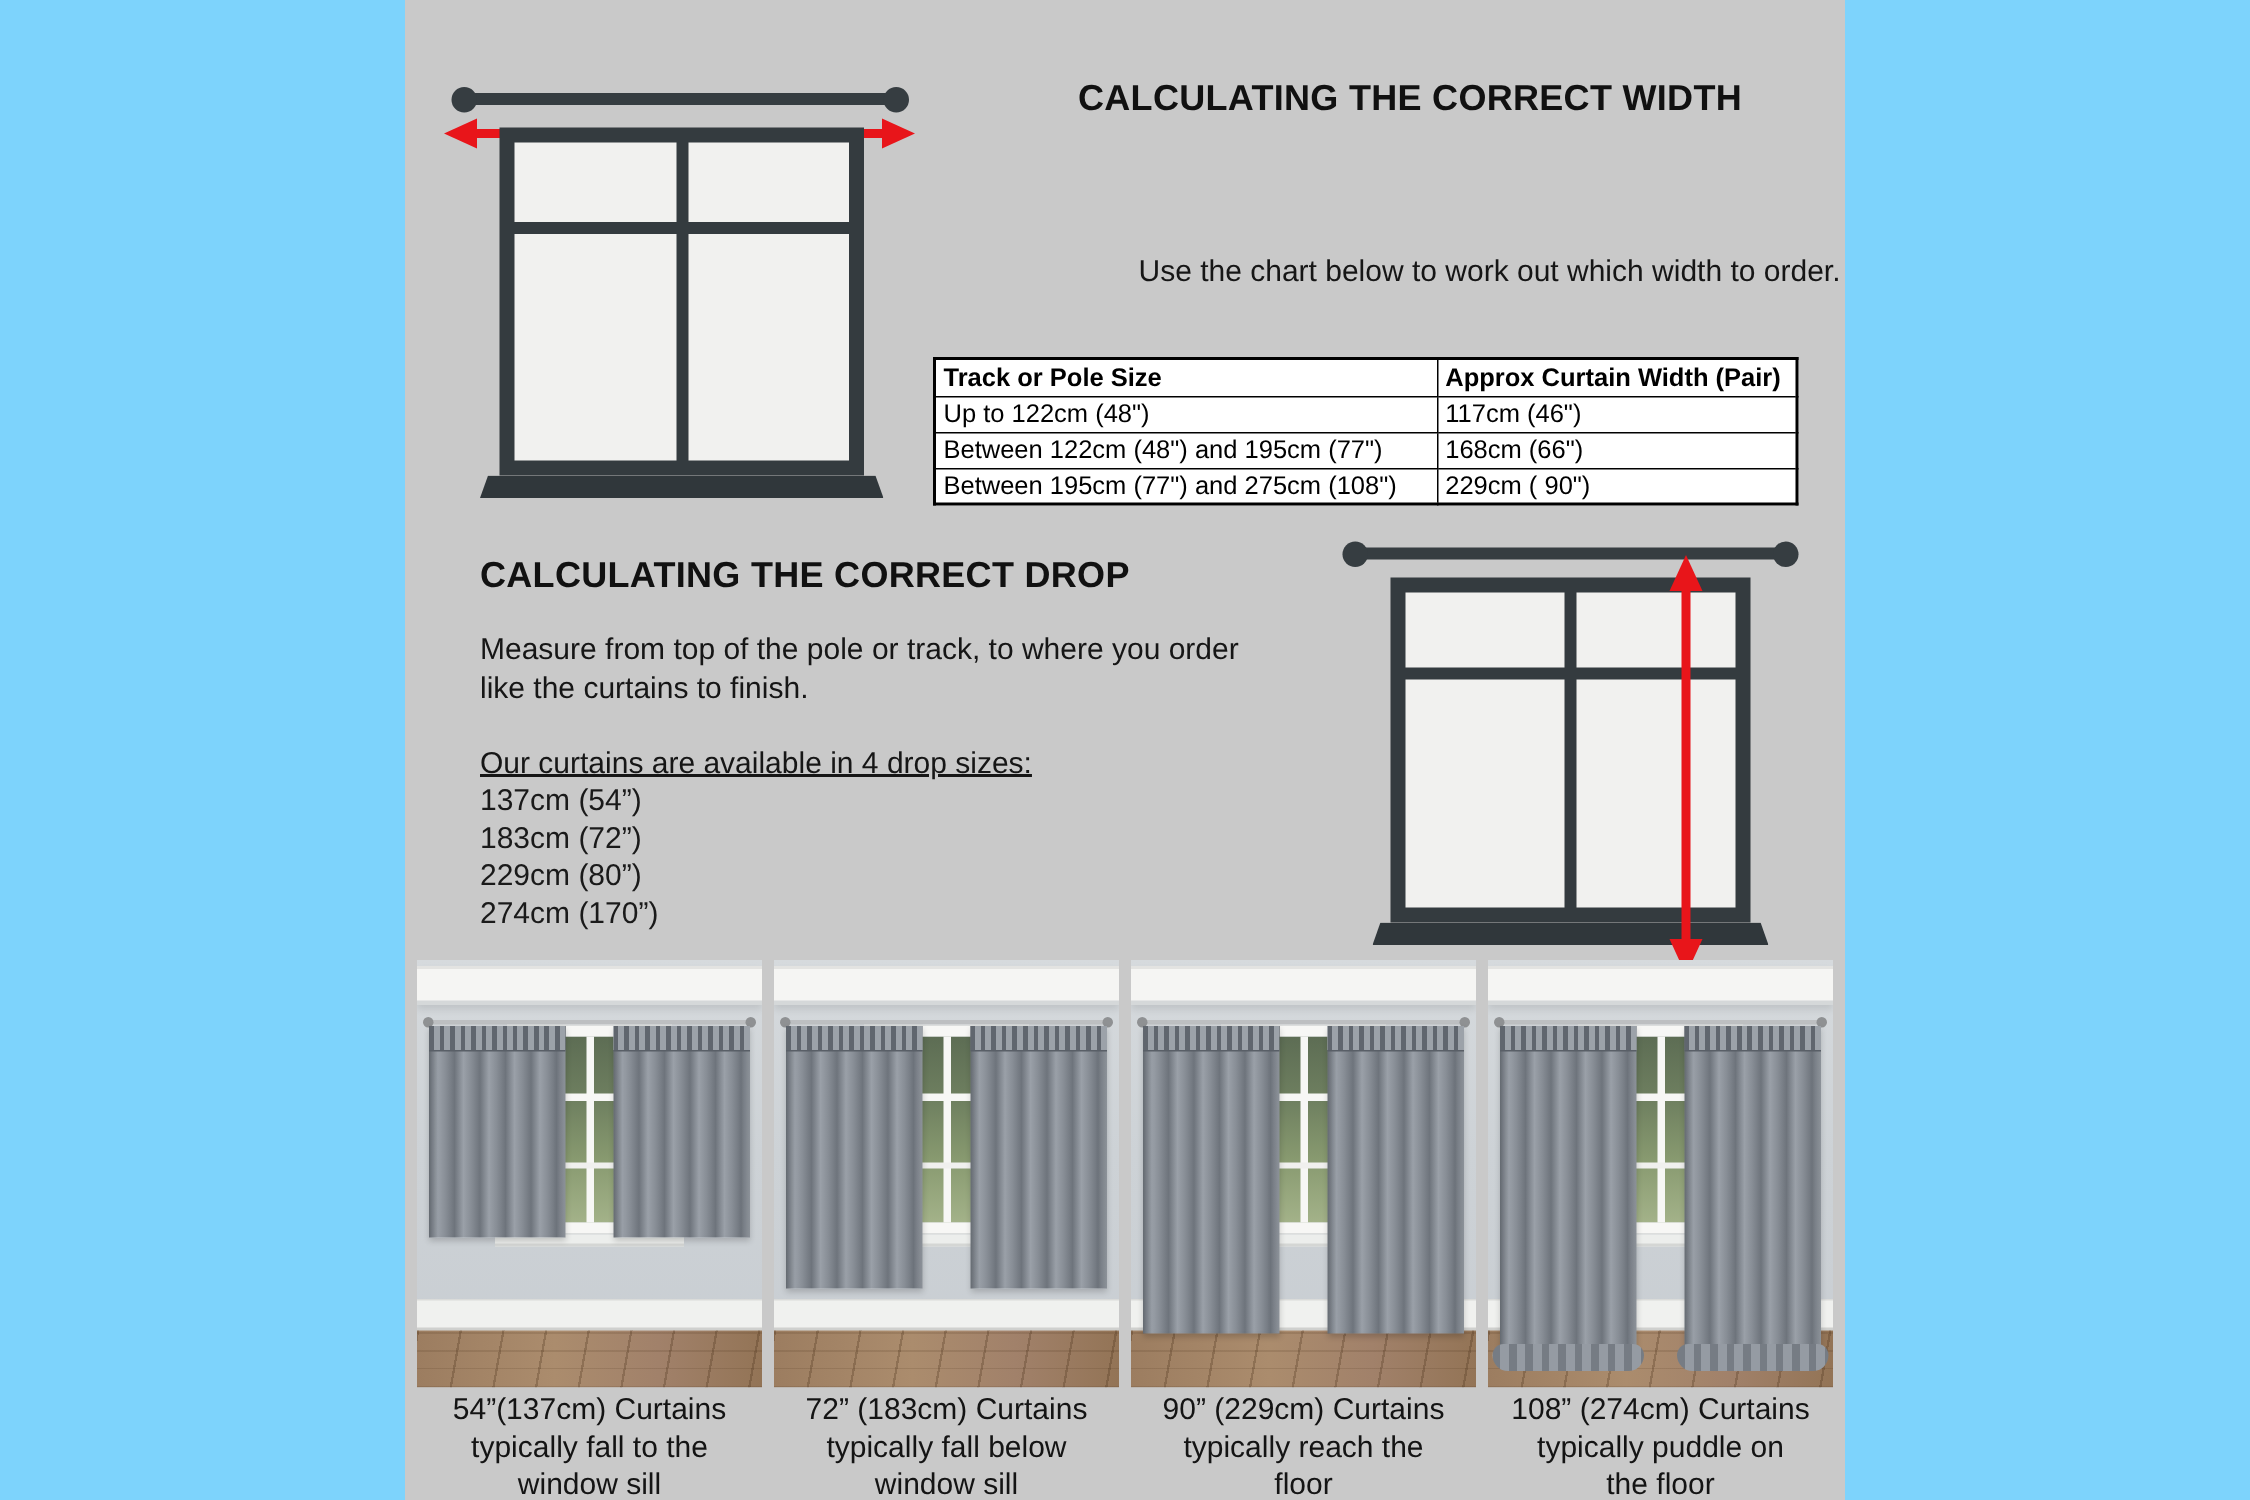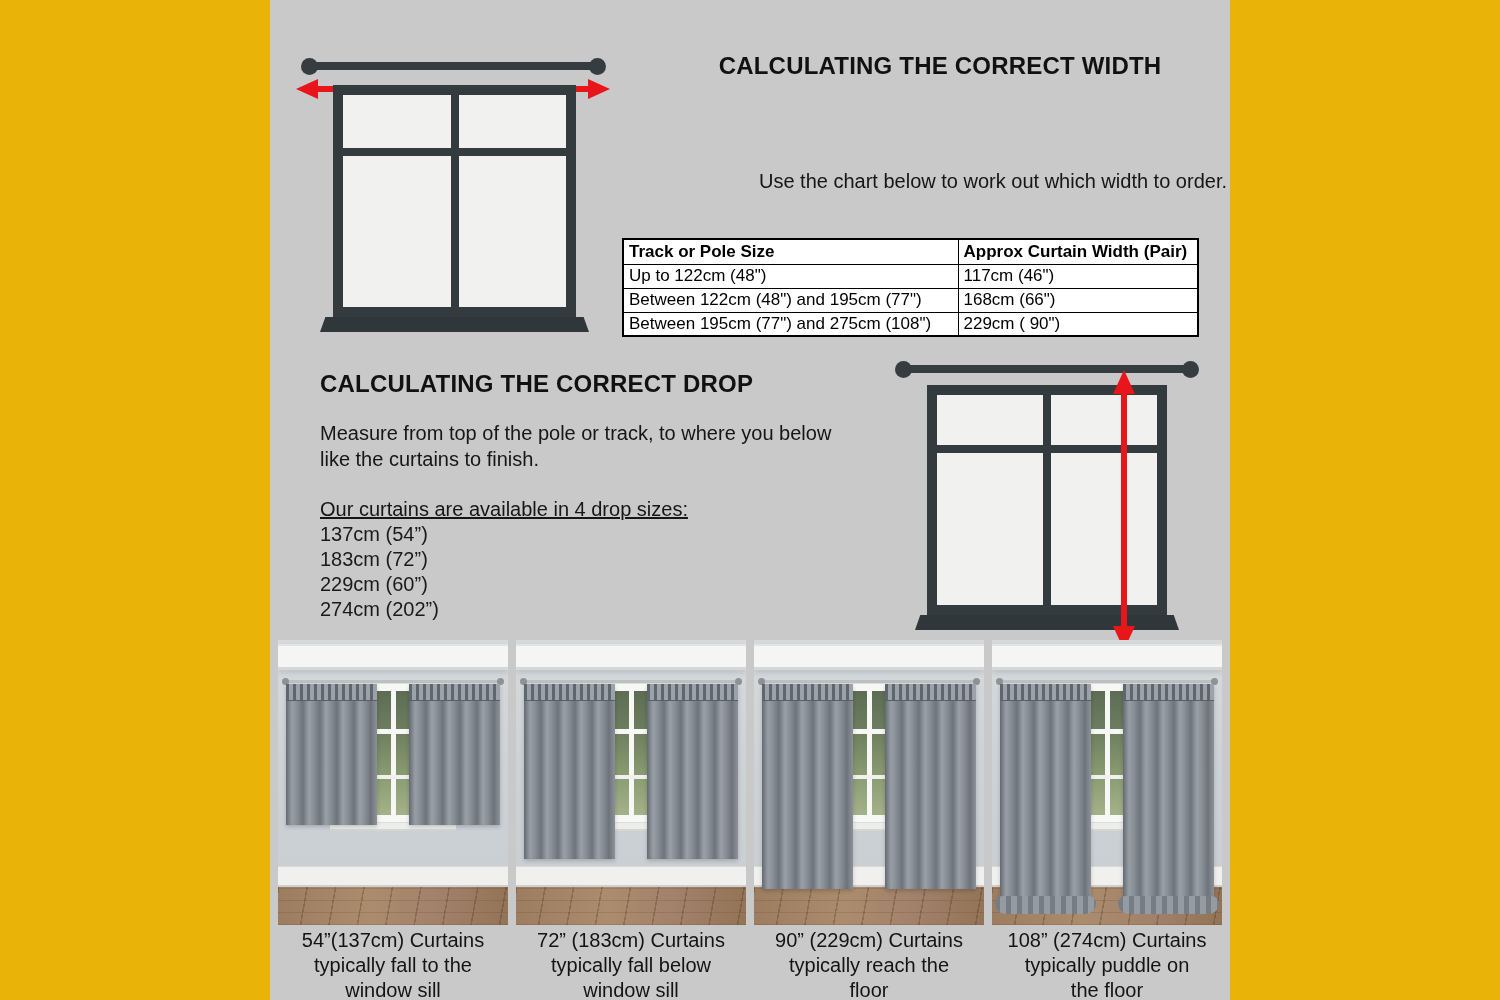--- a/index.html
+++ b/index.html
@@ -1,17 +1,17 @@
 <!DOCTYPE html>
 <html><head>
 <meta charset="utf-8">
 <style>
   html,body{margin:0;padding:0;background:#ffffff;}
   *{box-sizing:border-box;}
-  .canvas{position:relative;width:1500px;height:1000px;background:#eab308;overflow:hidden;
+  .canvas{position:relative;width:1500px;height:1000px;background:#7dd3fc;overflow:hidden;
           font-family:"Liberation Sans","DejaVu Sans",sans-serif;color:#1a1a1a;padding-left:16px;}
   .panel{position:absolute;left:270px;top:0;width:960px;height:1000px;background:#c9c9c9;}
 
   
   .h-title{position:absolute;font-size:24px;font-weight:bold;letter-spacing:.2px;color:#111;}
   #width-title{left:660px;top:52px;width:560px;text-align:center;}
   #drop-title{left:320px;top:370px;width:560px;text-align:left;}
   .copy{position:absolute;font-size:20px;line-height:26px;color:#161616;white-space:pre-line;}
   #width-body{left:618px;top:100px;width:580px;text-align:right;}
   #width-note{left:647px;top:168px;width:580px;text-align:right;}
@@ -113,27 +113,27 @@
       <td>168cm (66")</td>
     </tr>
     <tr>
       <td>Between 195cm (77") and 275cm (108")</td>
       <td>229cm ( 90")</td>
     </tr>
   </tbody>
     </table>
 
   <div class="h-title" id="drop-title">CALCULATING THE CORRECT DROP</div>
-  <div class="copy" id="drop-body">Measure from top of the pole or track, to where you below
+  <div class="copy" id="drop-body">Measure from top of the pole or track, to where you order
 like the curtains to finish.</div>
   <div class="copy" id="drop-intro">Our curtains are available in 4 drop sizes:</div>
   <div class="drop-size" style="top:522px;">137cm (54”)</div>
   <div class="drop-size" style="top:547px;">183cm (72”)</div>
-  <div class="drop-size" style="top:572px;">229cm (60”)</div>
-  <div class="drop-size" style="top:597px;">274cm (202”)</div>
+  <div class="drop-size" style="top:572px;">229cm (80”)</div>
+  <div class="drop-size" style="top:597px;">274cm (170”)</div>
 
   <div class="pole-bar" style="left:903px;top:365px;width:287px;"></div>
   <div class="finial" style="left:895px;top:361px;"></div>
   <div class="finial" style="left:1182px;top:361px;"></div>
   <div class="win" style="left:927px;top:385px;width:240px;height:230px;grid-template-rows:50px 1fr;">
     <div class="pane"></div>
     <div class="pane"></div>
     <div class="pane"></div>
     <div class="pane"></div>
   </div>

